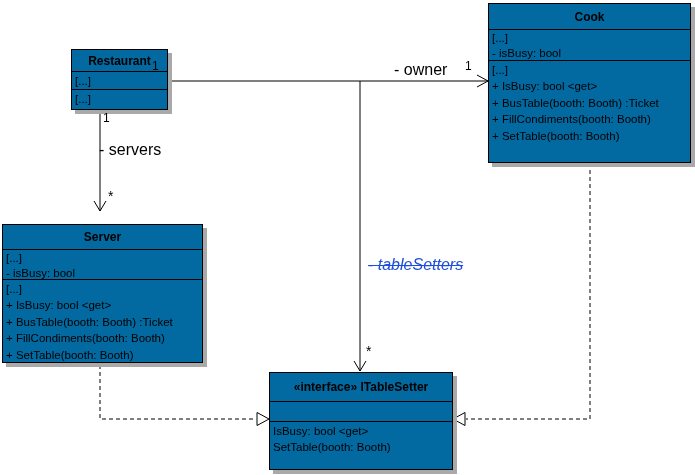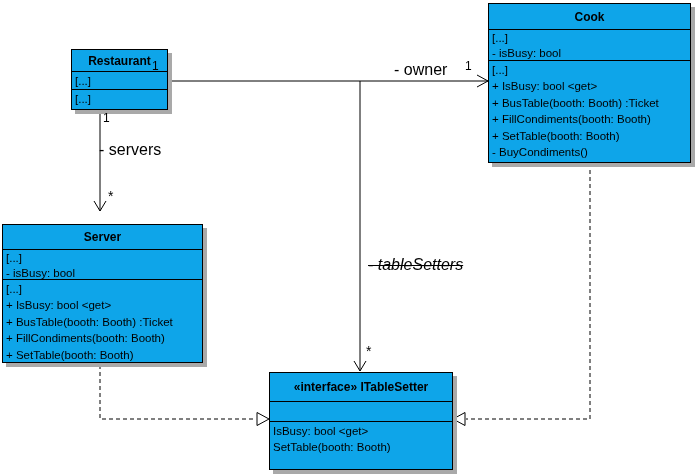--- a/index.html
+++ b/index.html
@@ -2,21 +2,21 @@
 <html><head>
 <meta charset="utf-8">
 <style>
   html,body{margin:0;padding:0;background:#fff;}
   #canvas{
     position:relative;width:695px;height:475px;background:#ffffff;overflow:hidden;
     font-family:"Liberation Sans","DejaVu Sans",sans-serif;color:#000;
   }
   #wires{position:absolute;left:0;top:0;width:695px;height:475px;z-index:1;}
   .uml-box{
-    position:absolute;background:#0ea5e9;border:1px solid #000;
+    position:absolute;background:#0369a1;border:1px solid #000;
     box-shadow:4px 4px 0 #a9a9a9;box-sizing:border-box;
     display:flex;flex-direction:column;z-index:2;
   }
   .uml-title{
     font-weight:bold;font-size:12px;text-align:center;
     display:flex;align-items:center;justify-content:center;
     border-bottom:1px solid #000;box-sizing:border-box;flex:0 0 auto;
   }
   .uml-comp{
     box-sizing:border-box;padding:1px 2px 0 3px;flex:0 0 auto;overflow:hidden;
@@ -24,21 +24,21 @@
   .uml-comp.mid{border-bottom:1px solid #000;}
   .uml-row{font-size:11.5px;white-space:nowrap;}
   .lh15 .uml-row{line-height:15px;}
   .lh16 .uml-row{line-height:16px;}
   .lh165 .uml-row{line-height:16.4px;}
   .lh17 .uml-row{line-height:17px;}
   .lbl{position:absolute;z-index:3;font-size:16px;white-space:nowrap;}
   .mult{font-size:12px;}
   .star{font-size:14px;}
   .removed{
-    color:#000000;font-style:italic;text-decoration:line-through;
+    color:#1d4ed8;font-style:italic;text-decoration:line-through;
   }
 </style>
 </head>
 <body>
 
 <div id="canvas">
 
   <svg id="wires" viewBox="0 0 695 475" xmlns="http://www.w3.org/2000/svg">
 
     <g stroke="#000" stroke-width="1" fill="none">
@@ -91,21 +91,20 @@
     <div class="uml-comp mid lh15" style="height:31px;">
       <div class="uml-row">[...]</div>
       <div class="uml-row">- isBusy: bool</div>
     </div>
     <div class="uml-comp lh165" style="flex:1 1 auto;">
       <div class="uml-row">[...]</div>
       <div class="uml-row">+ IsBusy: bool &lt;get&gt;</div>
       <div class="uml-row">+ BusTable(booth: Booth) :Ticket</div>
       <div class="uml-row">+ FillCondiments(booth: Booth)</div>
       <div class="uml-row">+ SetTable(booth: Booth)</div>
-      <div class="uml-row">- BuyCondiments()</div>
     </div>
   </div>
 
   <div class="uml-box" style="left:2px;top:224px;width:201px;height:139px;">
     <div class="uml-title" style="height:25px;">Server</div>
     <div class="uml-comp mid lh15" style="height:30px;">
       <div class="uml-row">[...]</div>
       <div class="uml-row">- isBusy: bool</div>
     </div>
     <div class="uml-comp lh165" style="flex:1 1 auto;">

